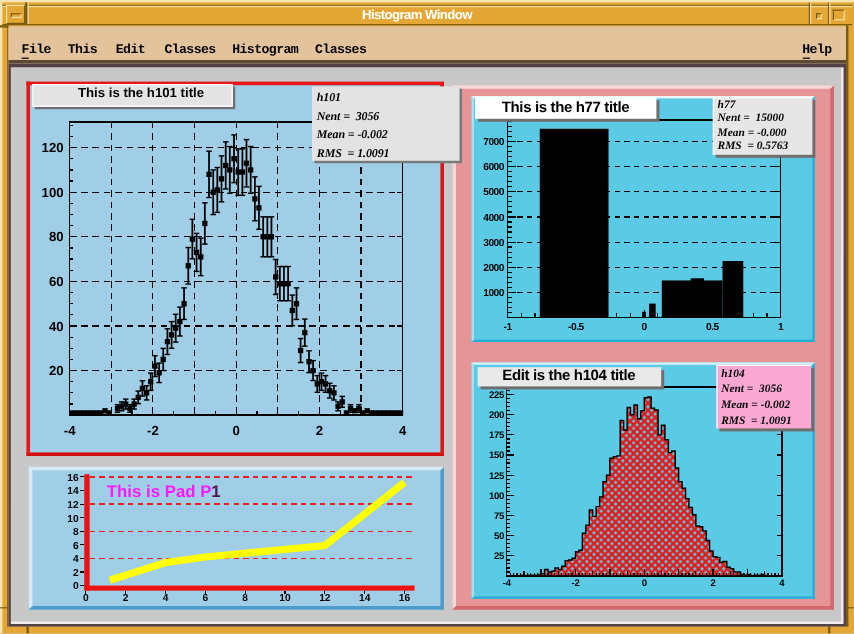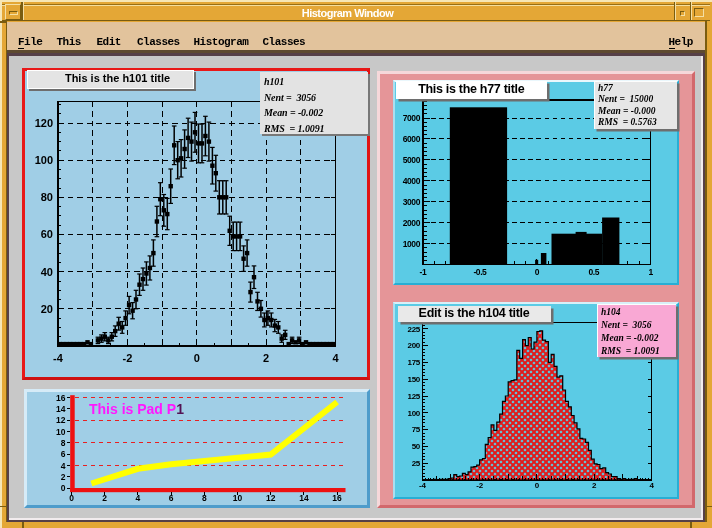--- a/index.html
+++ b/index.html
@@ -38,21 +38,21 @@
 .tk{stroke:#000;stroke-width:1;shape-rendering:crispEdges}
 .eb{stroke:#000;stroke-width:1.5}
 .ec{stroke:#000;stroke-width:1.2}
 .l1{font:bold 11px "Liberation Sans",sans-serif;fill:#000}
 .l2{font:bold 8.5px "Liberation Sans",sans-serif;fill:#000}
 .l3{font:bold 8.5px "Liberation Sans",sans-serif;fill:#000;letter-spacing:-0.4px}
 .l4{font:bold 8px "Liberation Sans",sans-serif;fill:#000;letter-spacing:-0.3px}
 
 .pv{position:absolute;color:#000}
 #t101{left:27px;top:70px;width:167px;height:19px;background:#E4E4E4;border:1.5px solid #FFF;box-shadow:2px 2px 0 #6E6E6E;font-weight:bold;font-size:11px;line-height:15.5px;text-align:center;padding-left:14px}
-#s101{left:260px;top:72px;width:108px;height:62px;background:#E3E3E3;box-shadow:2px 2px 0 #787878;font:bold italic 10px "Liberation Serif",serif;letter-spacing:-0.1px;line-height:15.5px;padding:2px 0 0 4px}
+#s101{left:260px;top:72px;width:123px;height:62px;background:#E3E3E3;box-shadow:2px 2px 0 #787878;font:bold italic 10px "Liberation Serif",serif;letter-spacing:-0.1px;line-height:15.5px;padding:2px 0 0 4px}
 #t77{left:396px;top:81px;width:150.5px;height:17.5px;background:#ffffff;box-shadow:2.5px 2.5px 0 #6E6E6E;font-weight:bold;font-size:12.5px;letter-spacing:-0.3px;line-height:17px;text-align:center}
 #s77{left:593.5px;top:81.2px;width:83px;height:47.4px;background:#E6E6E6;border-top:1.2px solid #FDFDFD;border-left:1.2px solid #FDFDFD;box-shadow:2.5px 2.5px 0 #6E6E6E;font:bold italic 9.5px "Liberation Serif",serif;line-height:11.6px;padding:0.5px 0 0 3.5px}
 #t104{left:397.5px;top:305.5px;width:153px;height:16px;background:#E9E9E9;box-shadow:2.5px 2.5px 0 #6E6E6E;font-weight:bold;font-size:12.5px;letter-spacing:-0.3px;line-height:15.5px;text-align:center}
 #s104{left:596.5px;top:304.2px;width:79.5px;height:52.4px;background:#f9a8d4;border-top:1.2px solid #FDFDFD;border-left:1.2px solid #FDFDFD;box-shadow:2.5px 2.5px 0 #6E6E6E;font:bold italic 9.5px "Liberation Serif",serif;line-height:13px;padding:0.5px 0 0 3.5px}
 #pt1{left:89px;top:400.5px;font-weight:bold;font-size:14px;color:#FF18FF}
 .ntc{background:#7A5C10}
 </style></head><body>
 <div class="abs" id="tl"></div>
 <div class="abs" id="ll"></div>
 <div class="abs" style="left:2px;top:3.6px;width:708px;height:0.9px;background:#8A6512;opacity:.85"></div>

